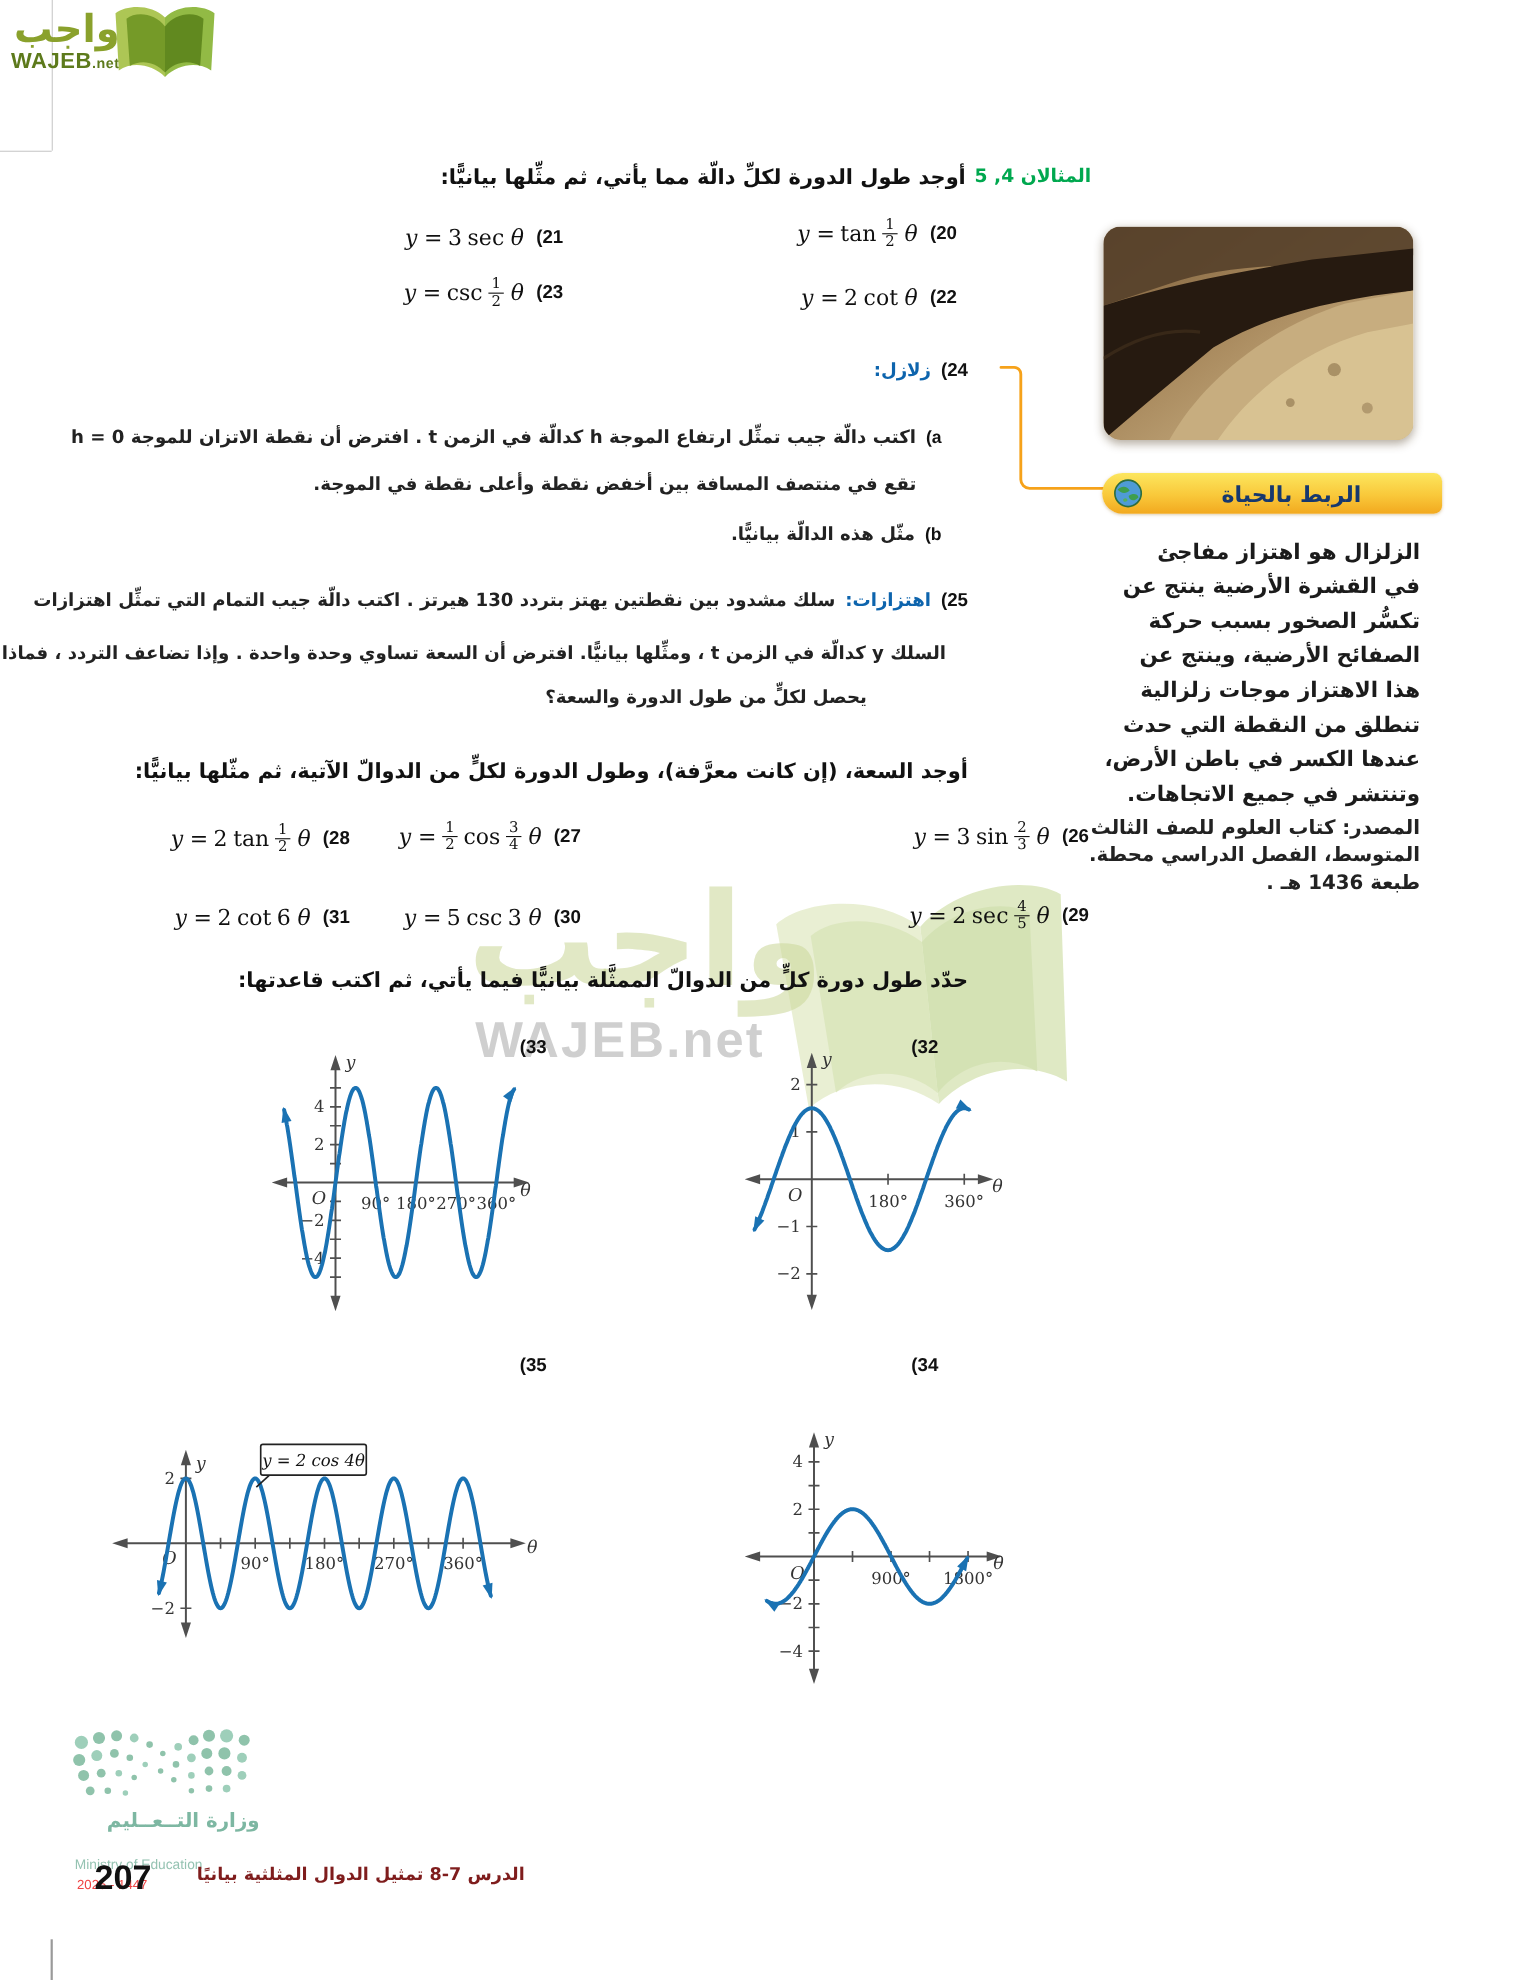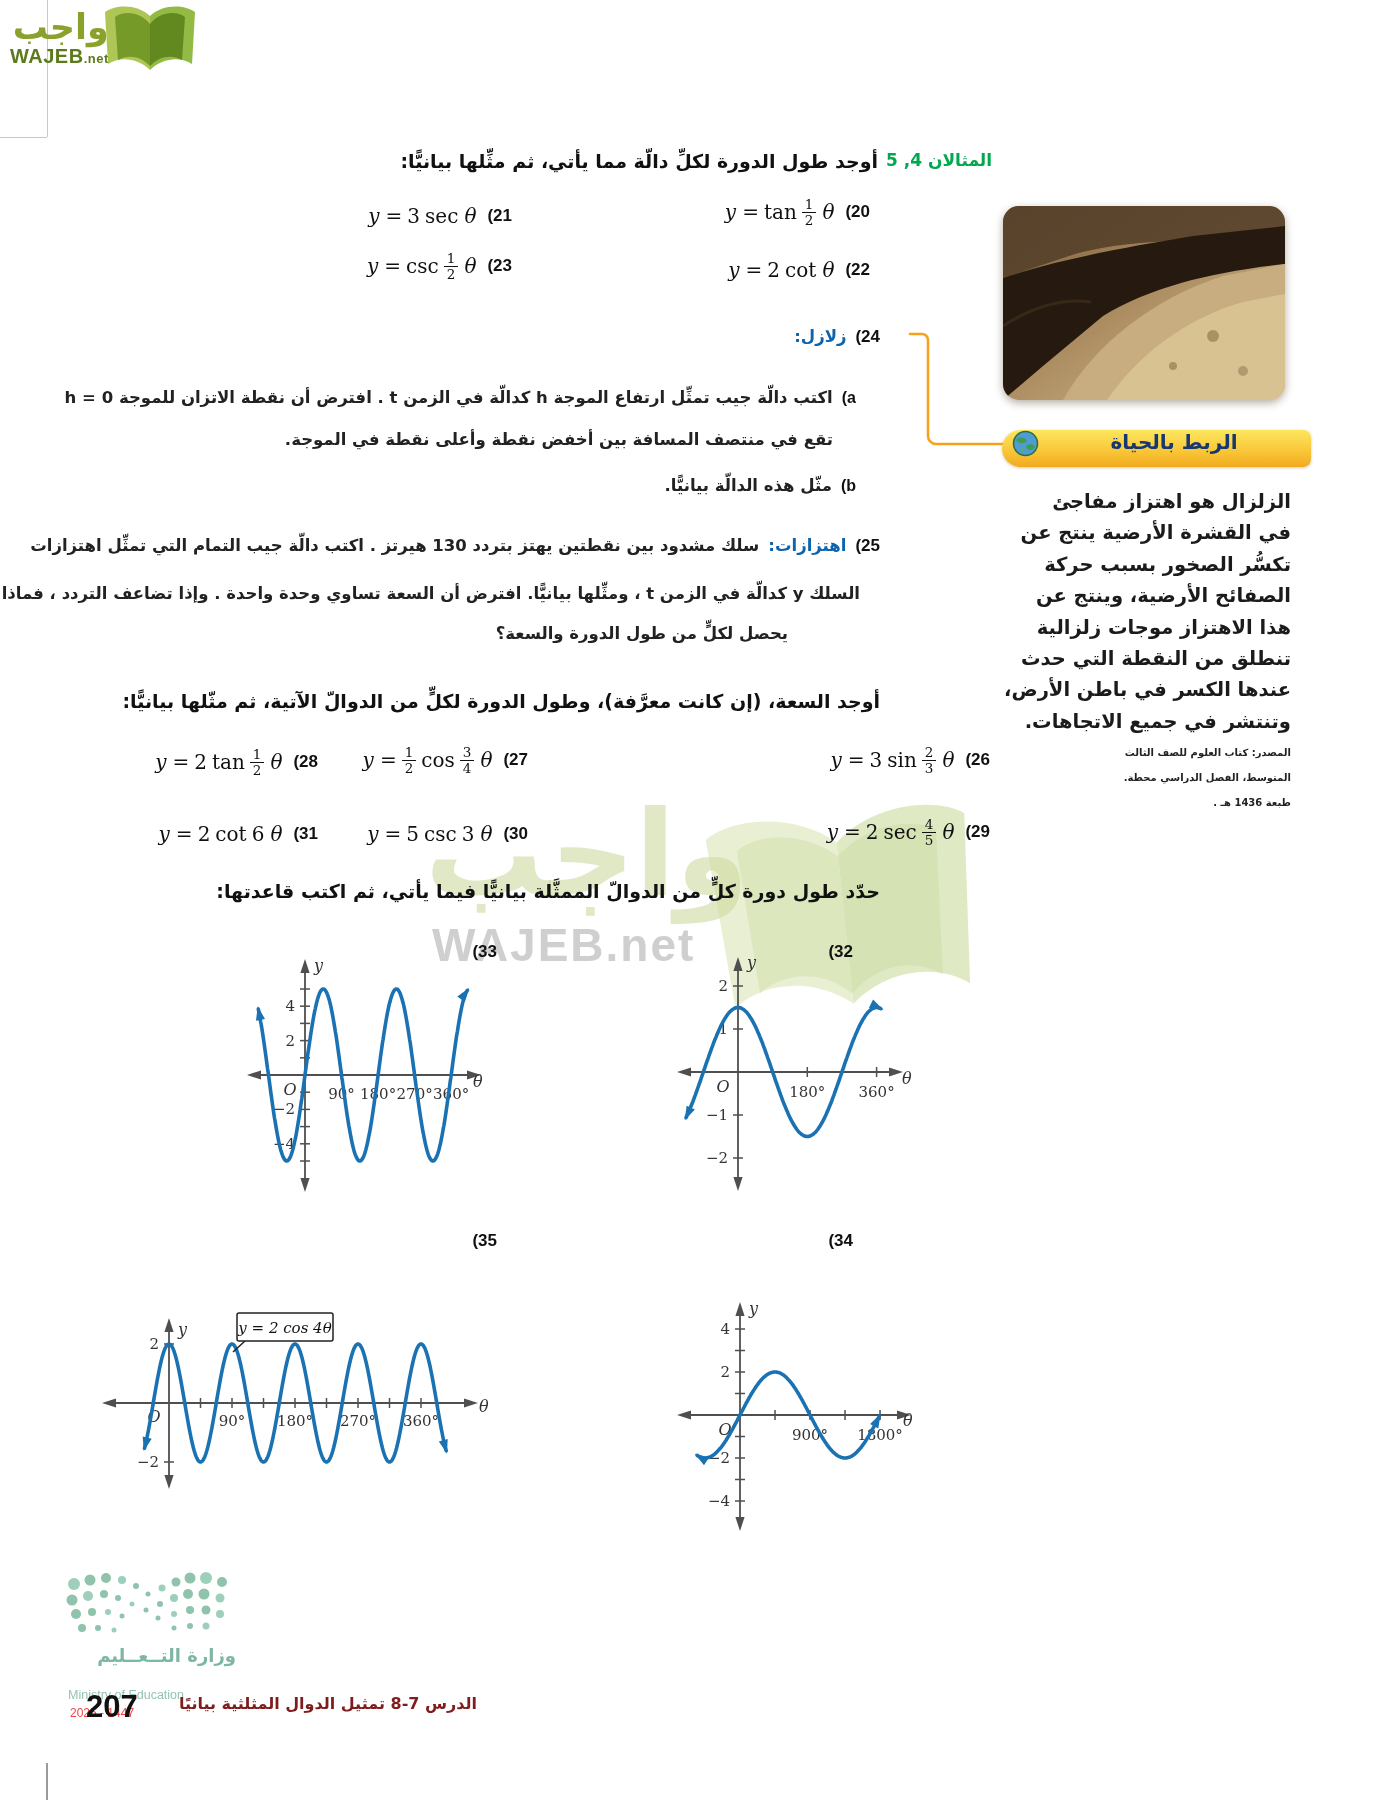--- a/index.html
+++ b/index.html
@@ -18,26 +18,26 @@
   .eq{position:absolute;display:flex;align-items:center;gap:10px;direction:ltr;
       font-family:"DejaVu Serif",serif;font-size:20px;color:#101010;white-space:nowrap}
   .eqbody{display:inline-flex;align-items:center;gap:5px}
   .eq i{font-style:italic;padding:0 1px}
   .frac{display:inline-flex;flex-direction:column;align-items:center;font-size:13.5px;line-height:1.12;
         font-family:"DejaVu Serif",serif;transform:translateY(1px)}
   .frac .top{border-bottom:1.4px solid #111;padding:0 3px}
   .frac .bot{padding:0 3px}
   
   .photo-card{border-radius:16px;overflow:hidden;box-shadow:0 3px 9px rgba(70,50,20,.4)}
-  .banner{display:flex;align-items:flex-start;gap:8px;padding:0 10px;
+  .banner{display:flex;align-items:center;gap:8px;padding:0 10px;
           background:linear-gradient(180deg,#fce65e 0%,#f9c83a 55%,#f2a91f 100%);
           border-radius:20px 8px 8px 20px;box-shadow:0 1px 3px rgba(150,100,0,.35)}
   .banner-text{flex:1;text-align:center;font-size:20px;font-weight:bold;direction:rtl}
   .sb-line{font-size:19.5px;font-weight:bold;color:#1b1b1b;line-height:31.4px}
-  .src-line{font-size:10px;font-weight:bold;color:#222;line-height:25px}
+  .src-line{font-size:18px;font-weight:bold;color:#222;line-height:25px}
   
   .wm-ar{font-size:118px;font-weight:bold;color:rgba(196,210,140,.5);line-height:1;direction:rtl}
   .wm-en{font-family:"Liberation Sans",sans-serif;font-weight:bold;font-size:46px;letter-spacing:2px;
          color:rgba(178,178,178,.62)}
   .logo-ar{font-size:35px;font-weight:bold;color:#8aa12c;line-height:1;direction:rtl}
   .logo-en{font-family:"Liberation Sans",sans-serif;font-weight:bold;font-size:20px;color:#5d7a1c;letter-spacing:.5px}
   .logo-net{font-size:13px}
   .thinline{background:#c9c9c9}
   
   .moe-ar{font-size:18px;font-weight:bold;color:#7db7a2;direction:rtl}

